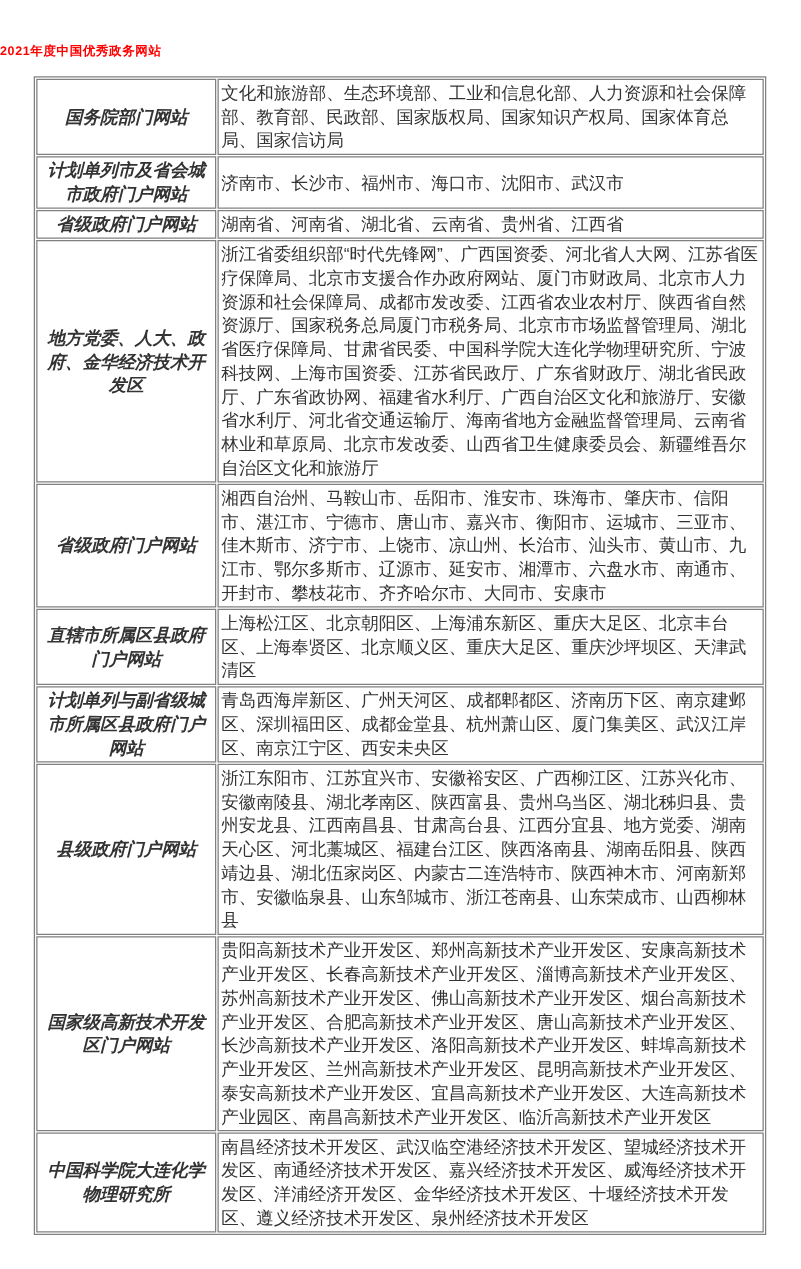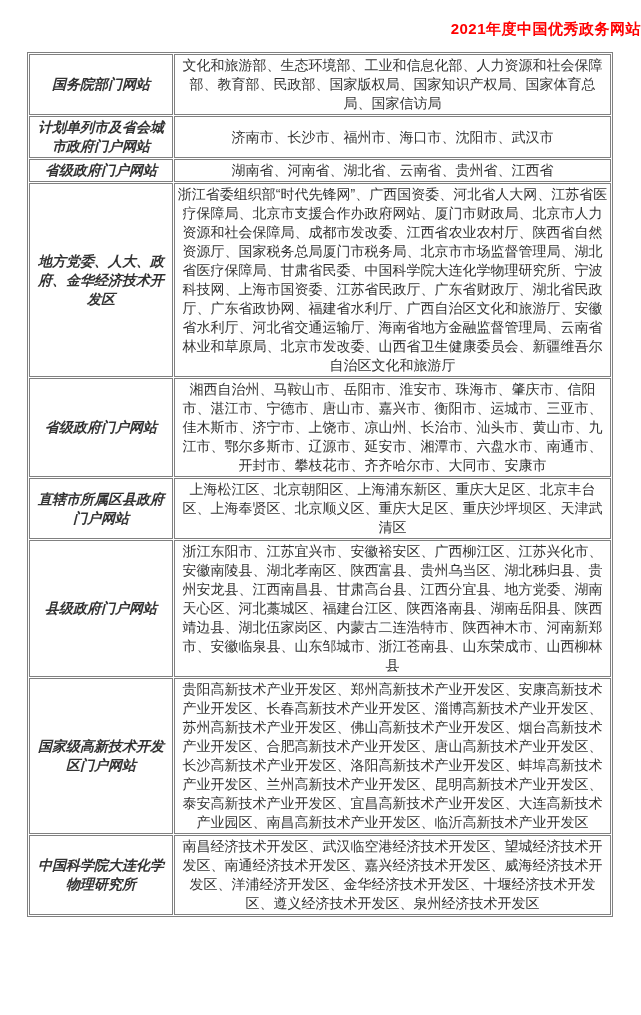--- a/index.html
+++ b/index.html
@@ -8,24 +8,24 @@
     background: #ffffff;
   }
   body {
     width: 641px;
     height: 1015px;
     font-family: "Liberation Sans", "DejaVu Sans", sans-serif;
     color: #333333;
     overflow: hidden;
   }
   .page-title {
-    margin-top: 20px;
+    margin-top: 34px;
     margin-bottom: 13px;
-    text-align: right;
-    font-size: 15px;
+    text-align: left;
+    font-size: 10px;
     font-weight: bold;
     color: #ff0000;
     letter-spacing: 0.5px;
   }
   table.gov-table {
     margin-left: 27px;
     width: 586px;
     border: 1px solid #808080;
     border-collapse: separate;
     border-spacing: 1px;
@@ -39,21 +39,21 @@
     vertical-align: middle;
     word-break: break-all;
   }
   td.cat {
     width: 138px;
     font-weight: bold;
     text-align: center;
     font-style: italic;
   }
   td.sites {
-    text-align: center;
+    text-align: left;
   }
 </style>
 </head>
 <body>
 
 <div class="page-title">2021年度中国优秀政务网站</div>
 
 <table class="gov-table">
   <tbody>
     <tr>
@@ -74,20 +74,24 @@
     </tr>
     <tr>
       <td class="cat">省级政府门户网站</td>
       <td class="sites">湘西自治州、马鞍山市、岳阳市、淮安市、珠海市、肇庆市、信阳市、湛江市、宁德市、唐山市、嘉兴市、衡阳市、运城市、三亚市、佳木斯市、济宁市、上饶市、凉山州、长治市、汕头市、黄山市、九江市、鄂尔多斯市、辽源市、延安市、湘潭市、六盘水市、南通市、开封市、攀枝花市、齐齐哈尔市、大同市、安康市</td>
     </tr>
     <tr>
       <td class="cat">直辖市所属区县政府门户网站</td>
       <td class="sites">上海松江区、北京朝阳区、上海浦东新区、重庆大足区、北京丰台区、上海奉贤区、北京顺义区、重庆大足区、重庆沙坪坝区、天津武清区</td>
     </tr>
     <tr>
+      <td class="cat">计划单列与副省级城市所属区县政府门户网站</td>
+      <td class="sites">青岛西海岸新区、广州天河区、成都郫都区、济南历下区、南京建邺区、深圳福田区、成都金堂县、杭州萧山区、厦门集美区、武汉江岸区、南京江宁区、西安未央区</td>
+    </tr>
+    <tr>
       <td class="cat">县级政府门户网站</td>
       <td class="sites">浙江东阳市、江苏宜兴市、安徽裕安区、广西柳江区、江苏兴化市、安徽南陵县、湖北孝南区、陕西富县、贵州乌当区、湖北秭归县、贵州安龙县、江西南昌县、甘肃高台县、江西分宜县、地方党委、湖南天心区、河北藁城区、福建台江区、陕西洛南县、湖南岳阳县、陕西靖边县、湖北伍家岗区、内蒙古二连浩特市、陕西神木市、河南新郑市、安徽临泉县、山东邹城市、浙江苍南县、山东荣成市、山西柳林县</td>
     </tr>
     <tr>
       <td class="cat">国家级高新技术开发区门户网站</td>
       <td class="sites">贵阳高新技术产业开发区、郑州高新技术产业开发区、安康高新技术产业开发区、长春高新技术产业开发区、淄博高新技术产业开发区、苏州高新技术产业开发区、佛山高新技术产业开发区、烟台高新技术产业开发区、合肥高新技术产业开发区、唐山高新技术产业开发区、长沙高新技术产业开发区、洛阳高新技术产业开发区、蚌埠高新技术产业开发区、兰州高新技术产业开发区、昆明高新技术产业开发区、泰安高新技术产业开发区、宜昌高新技术产业开发区、大连高新技术产业园区、南昌高新技术产业开发区、临沂高新技术产业开发区</td>
     </tr>
     <tr>
       <td class="cat">中国科学院大连化学物理研究所</td>
       <td class="sites">南昌经济技术开发区、武汉临空港经济技术开发区、望城经济技术开发区、南通经济技术开发区、嘉兴经济技术开发区、威海经济技术开发区、洋浦经济开发区、金华经济技术开发区、十堰经济技术开发区、遵义经济技术开发区、泉州经济技术开发区</td>

